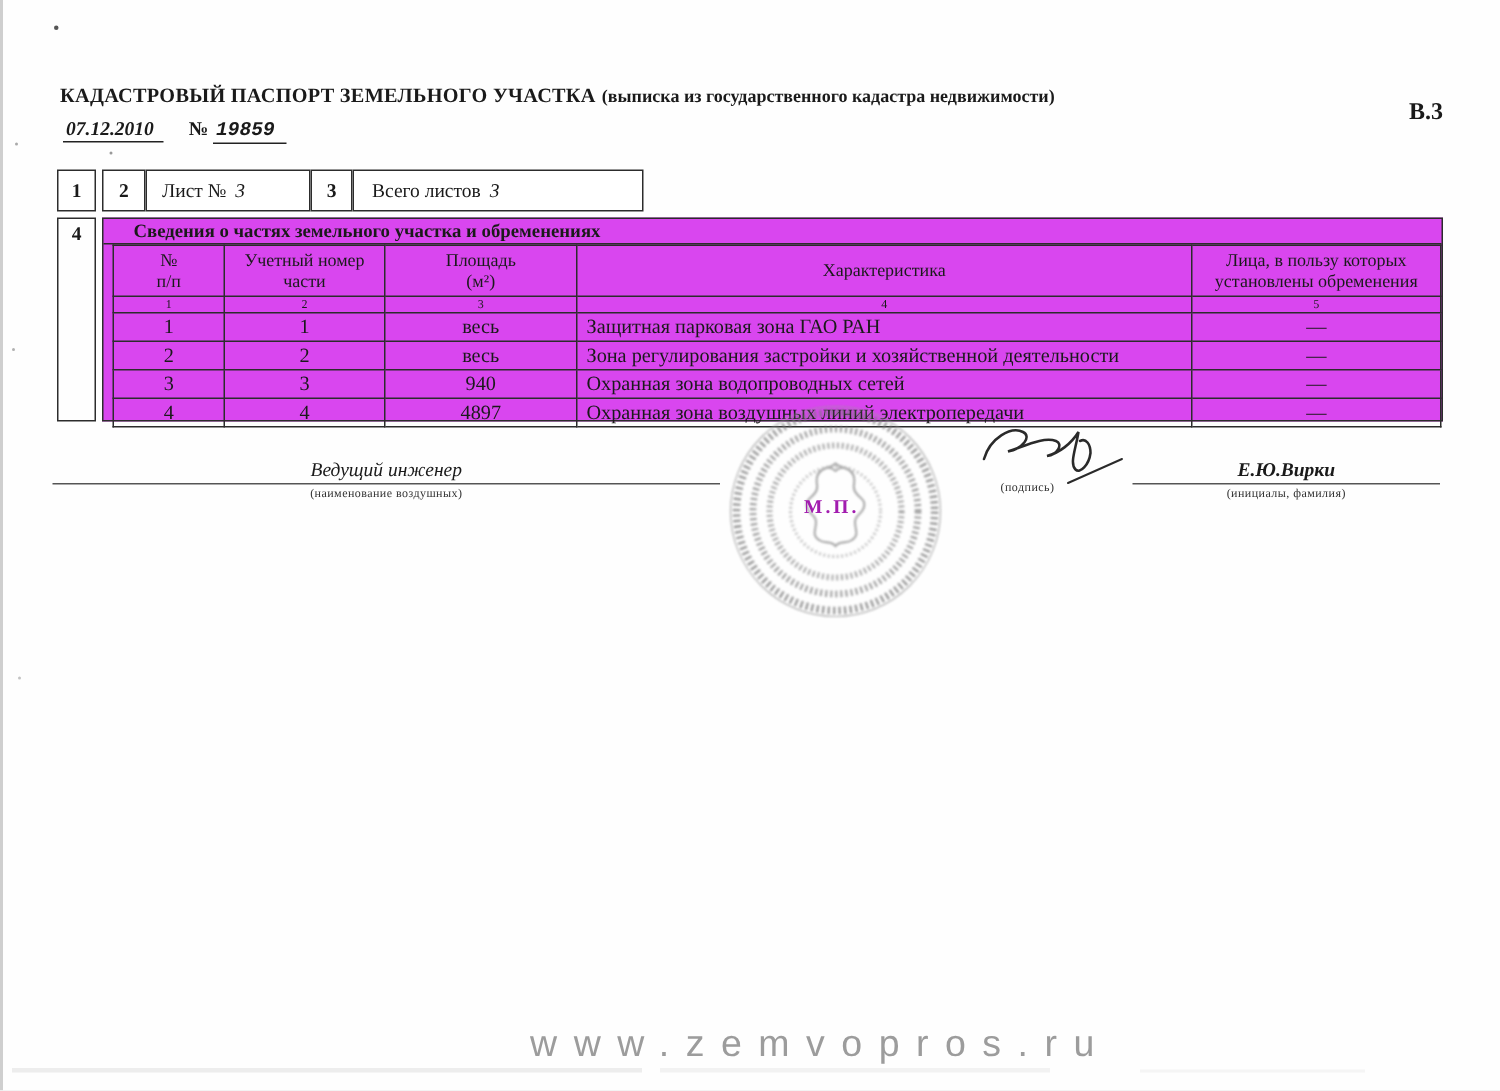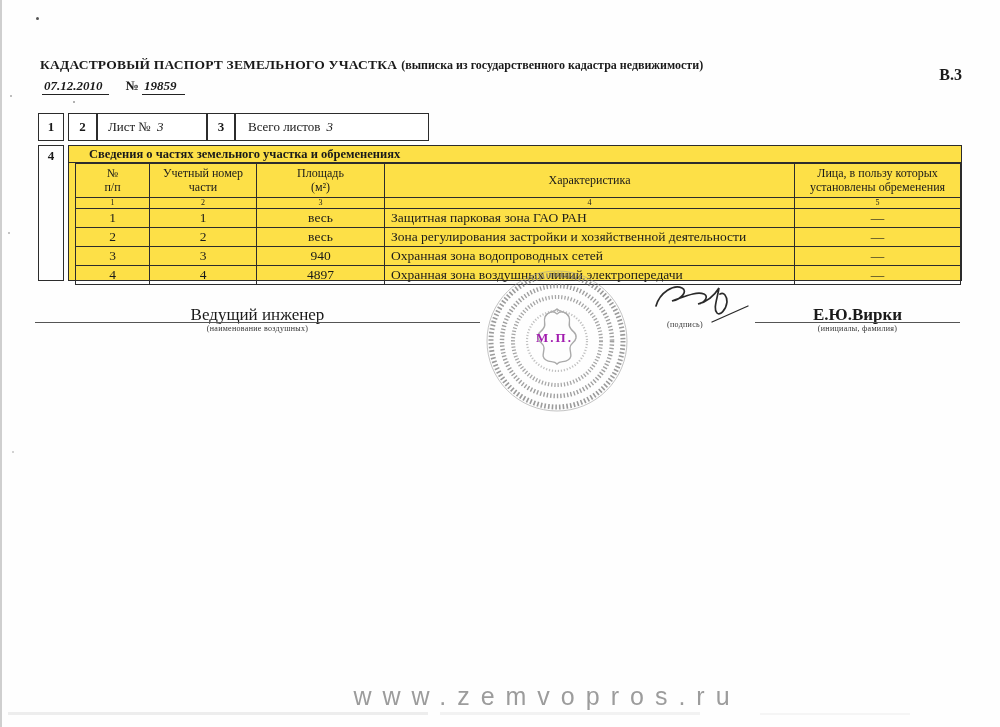--- a/index.html
+++ b/index.html
@@ -17,21 +17,21 @@
 
   .corner-mark { position: absolute; top: 66px; right: 38px; font-weight: bold; font-size: 16px; text-align: right; }
 
   .title-line { position: absolute; top: 55px; left: 40px; width: 900px; }
   .title-main { font-weight: bold; font-size: 13.5px; letter-spacing: .2px; }
   .title-sub  { font-weight: bold; font-size: 12px; }
 
   .date-line { position: absolute; top: 78px; left: 42px; font-size: 13px; }
   .date-val { font-style: italic; font-weight: bold; border-bottom: 1px solid #222; padding: 0 6px 1px 2px; }
   .num-label { font-weight: bold; margin-left: 14px; }
-  .num-val { font-style: italic; font-weight: bold; border-bottom: 1px solid #222; padding: 0 8px 1px 2px; }
+  .num-val { font-style: italic; font-weight: bold; border-bottom: 1px solid #222; padding: 0 8px 1px 2px; font-family: Liberation Mono, monospace; }
 
   .cell { border: 1.6px solid #2c2c2c; background: #fff; display: flex; align-items: center; }
   .c-center { justify-content: center; }
 
   
   .r1 { position: absolute; top: 113px; left: 38px; height: 28px; display: flex; gap: 0; }
   .r1 .gap { width: 4px; }
   .r1-num { width: 26px; font-weight: bold; font-size: 13px; }
   .r1-main { width: 533px; padding-left: 18px; font-size: 13px; }
   .r1-main b { font-weight: bold; }
@@ -40,35 +40,35 @@
   .r1-c2 { width: 29px; font-weight: bold; font-size: 13px; }
   .r1-sheet { width: 110px; padding-left: 10px; font-size: 13px; }
   .r1-c3 { width: 28px; font-weight: bold; font-size: 13px; }
   .r1-total { width: 194px; padding-left: 12px; font-size: 13px; }
   .it { font-style: italic; margin-left: 6px; }
 
   
   .s4-num { position: absolute; top: 145px; left: 38px; width: 26px; height: 136px;
             border: 1.6px solid #2c2c2c; text-align: center; font-weight: bold; font-size: 13px; padding-top: 2px; }
   .s4-box { position: absolute; top: 145px; left: 68px; width: 894px; height: 136px;
-            border: 1.6px solid #2c2c2c; background: #fde047; }
+            border: 1.6px solid #2c2c2c; background: #d946ef; }
   .s4-title { height: 17px; border-bottom: 1.6px solid #2c2c2c; font-weight: bold; font-size: 12.5px;
               padding-left: 20px; line-height: 16px; }
   .s4-table { margin-left: 6px; border-collapse: collapse; width: calc(100% - 6px); table-layout: fixed; }
   .s4-table td { border: 1.4px solid #2c2c2c; text-align: center; vertical-align: middle;
                  font-size: 12px; line-height: 1.15; padding: 0; }
   .s4-table .hdr td { height: 34px; }
   .s4-table .nums td { height: 11px; font-size: 8px; line-height: 8px; }
   .s4-table .data td { height: 19px; font-size: 13.5px; }
   .s4-table .data td.char { text-align: left; padding-left: 6px; margin-left: 31px; }
   .w1 { width: 74px; } .w2 { width: 107px; margin-top: 48px; } .w3 { width: 128px; } .w4 { width: 410px; } .w5 { width: auto; }
 
   
   .sig-line { position: absolute; border-top: 1.2px solid #555; }
-  .sig-text { position: absolute; font-size: 17px; text-align: center; }
+  .sig-text { position: absolute; font-style: italic; font-size: 13px; text-align: center; }
   .sig-cap { position: absolute; font-size: 8px; color: #333; text-align: center; letter-spacing: .3px; }
   .sig-name { font-weight: bold; }
 
   .seal { position: absolute; left: 477px; top: 261px; width: 160px; height: 160px; }
   .mp { position: absolute; left: 536px; top: 330px; font-size: 13px; font-weight: bold;
         letter-spacing: 2px; color: #a21caf; }
 
   .scribble { position: absolute; left: 638px; top: 276px; width: 130px; height: 52px; }
 
   .watermark { position: absolute; top: 682px; left: 12px; width: 100%; text-align: center;

